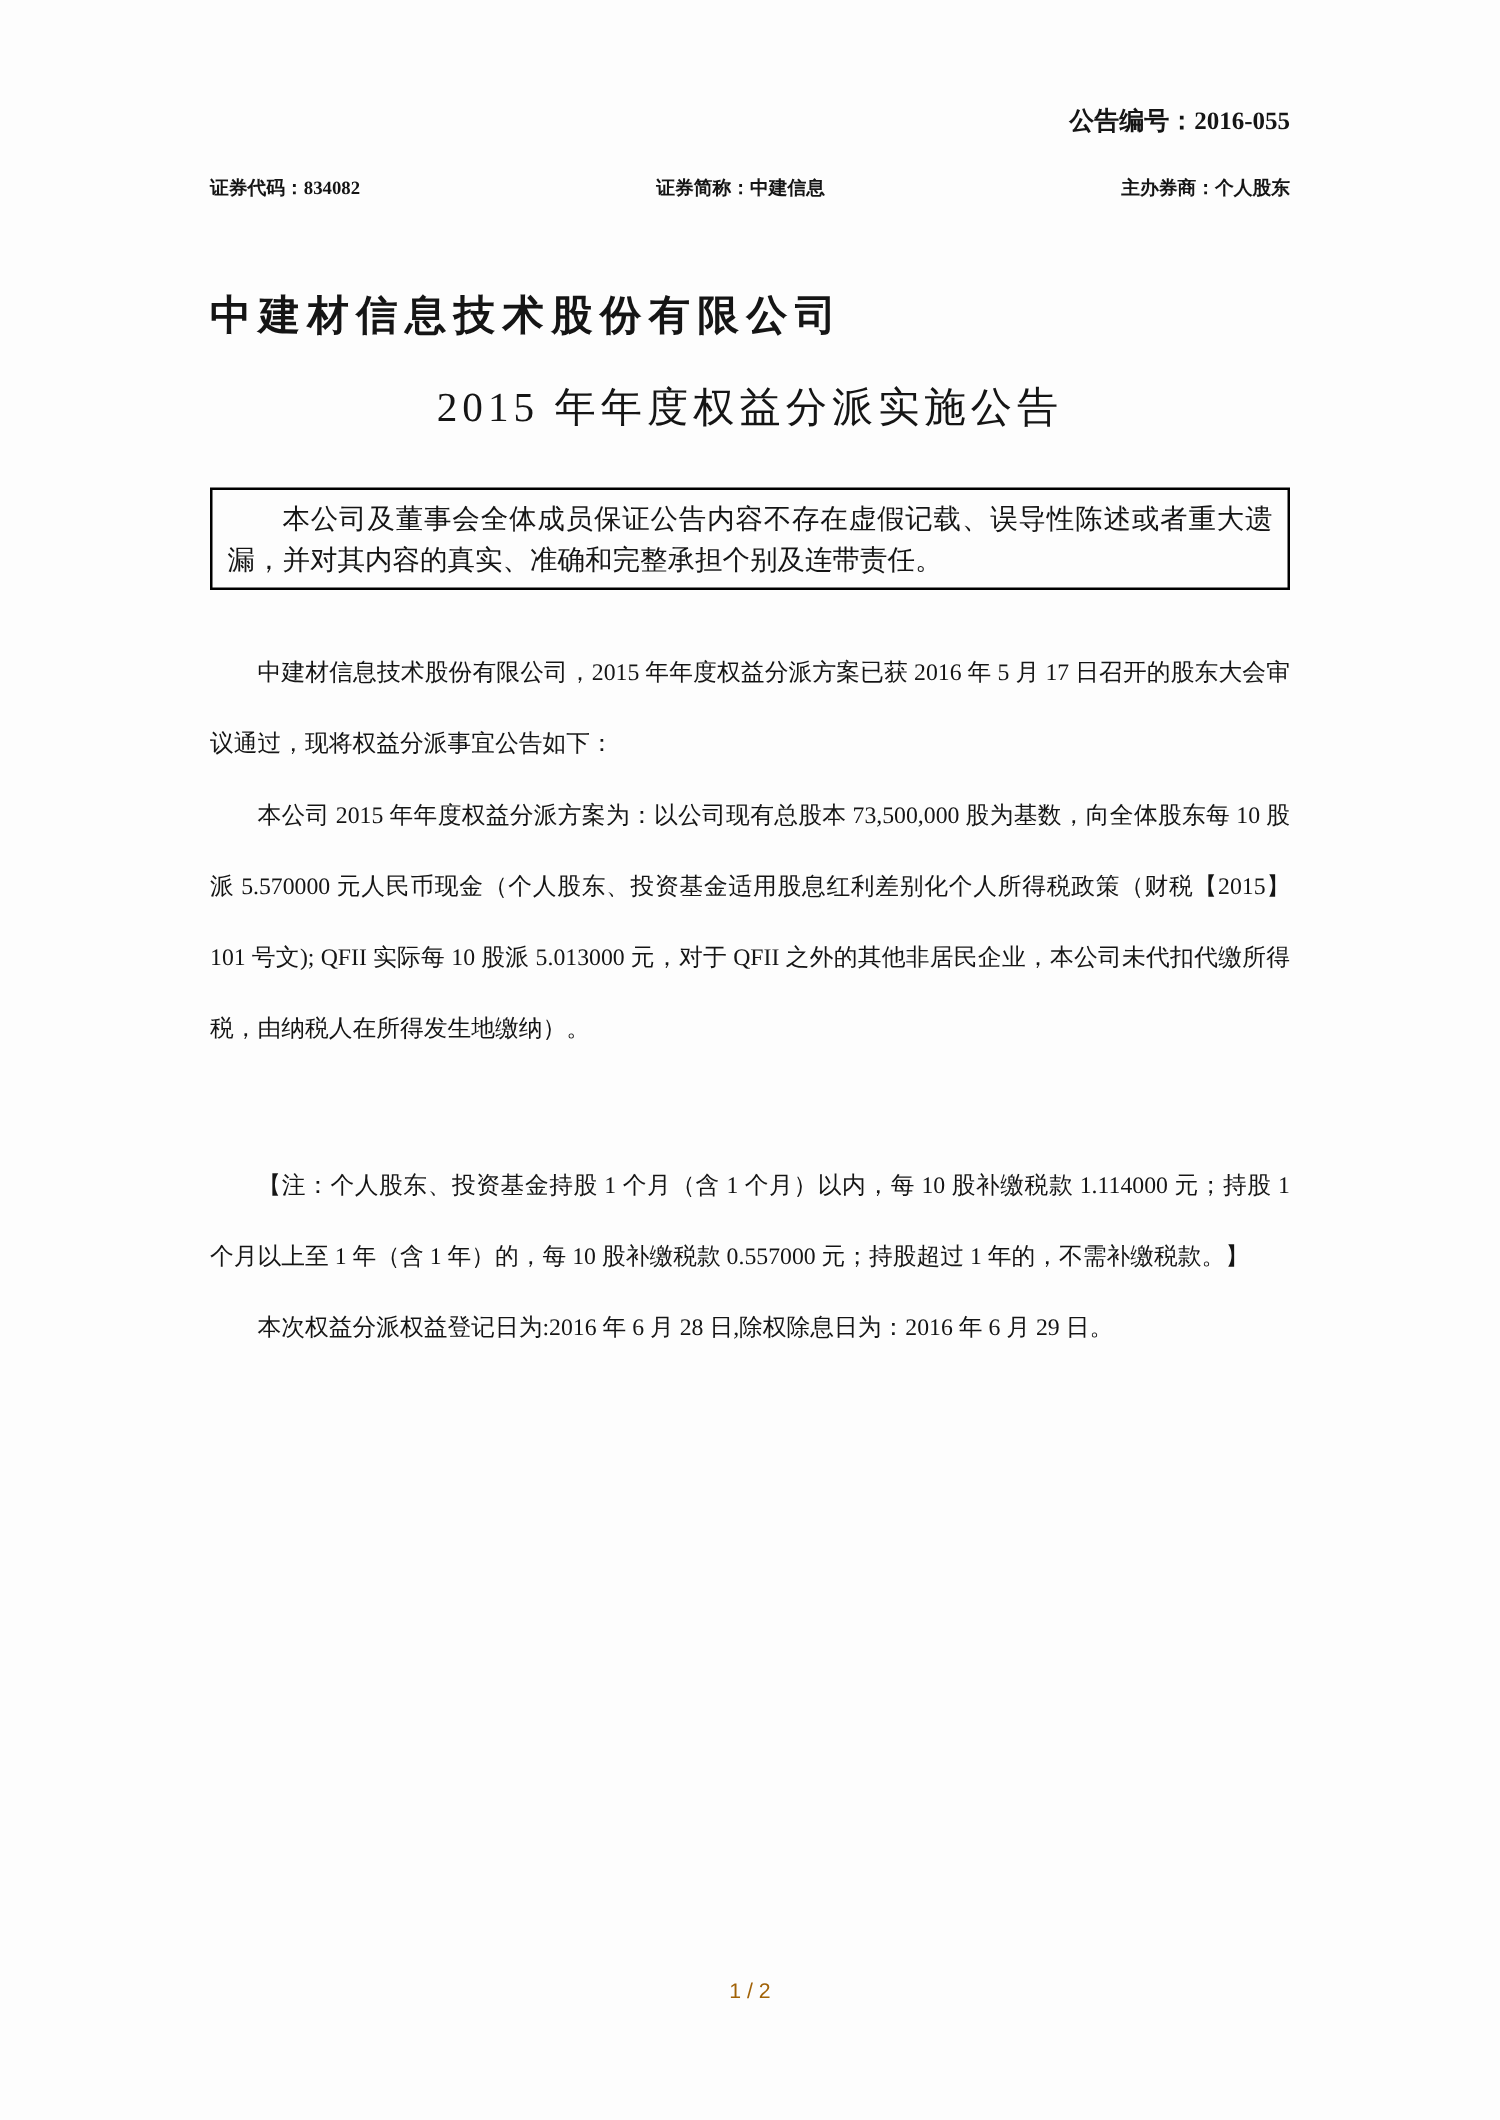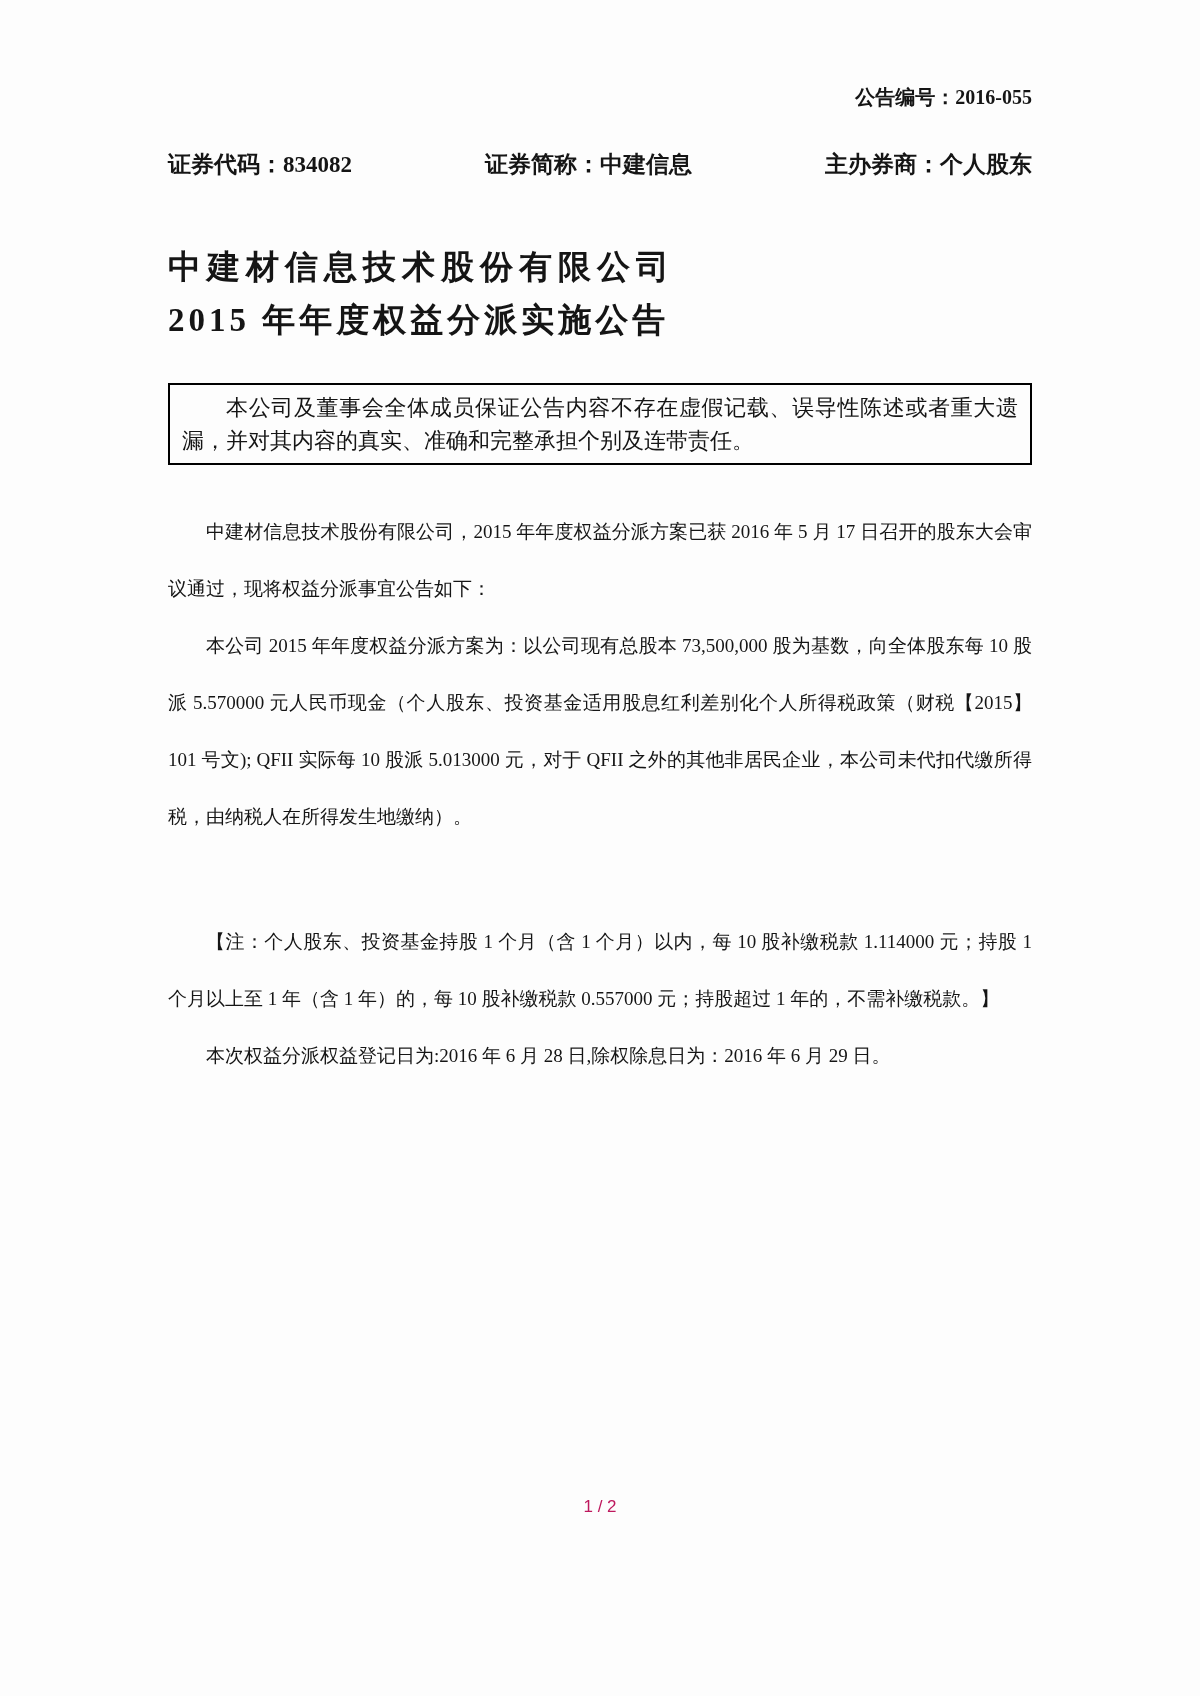--- a/index.html
+++ b/index.html
@@ -15,42 +15,42 @@
     overflow:hidden;
   }
   
   .ann-no{
     text-align:right;
     font-size:20px;
     font-weight:600;
     line-height:30px;
   }
   .sec-row{
-    margin-top:38px;
+    margin-top:24px;
     display:flex;
     justify-content:space-between;
     align-items:baseline;
-    font-size:23px;
+    font-size:15px;
     font-weight:600;
     line-height:30px;
   }
   
   .title1{
     margin-top:64px;
     text-align:left;
     font-size:33px;
     font-weight:700;
     letter-spacing:6px;
     line-height:46px;
   }
   .title2{
-    margin-top:7px;
-    text-align:left;
+    margin-top:28px;
+    text-align:center;
     font-size:33px;
-    font-weight:700;
+    font-weight:400;
     letter-spacing:4px;
     line-height:46px;
   }
   
   .disclaimer{
     margin-top:40px;
     border:2px solid #000;
     padding:6px 12px;
     font-size:22px;
     line-height:33px;
@@ -77,25 +77,25 @@
     line-height:57px;
     text-indent:0;
   }
   .note-para{
     margin-top:68px;
   }
   
   .footer{
     position:absolute;
     left:0;right:0;
-    top:1497px;
+    top:1583px;
     text-align:center;
     font-family:"Liberation Sans","DejaVu Sans",sans-serif;
     font-size:17px;
-    color:#be185d;
+    color:#a16207;
   }
 </style>
 </head>
 <body>
 
 <div class="page">
 
   <div class="ann-no">公告编号：2016-055</div>
 
   <div class="sec-row">

